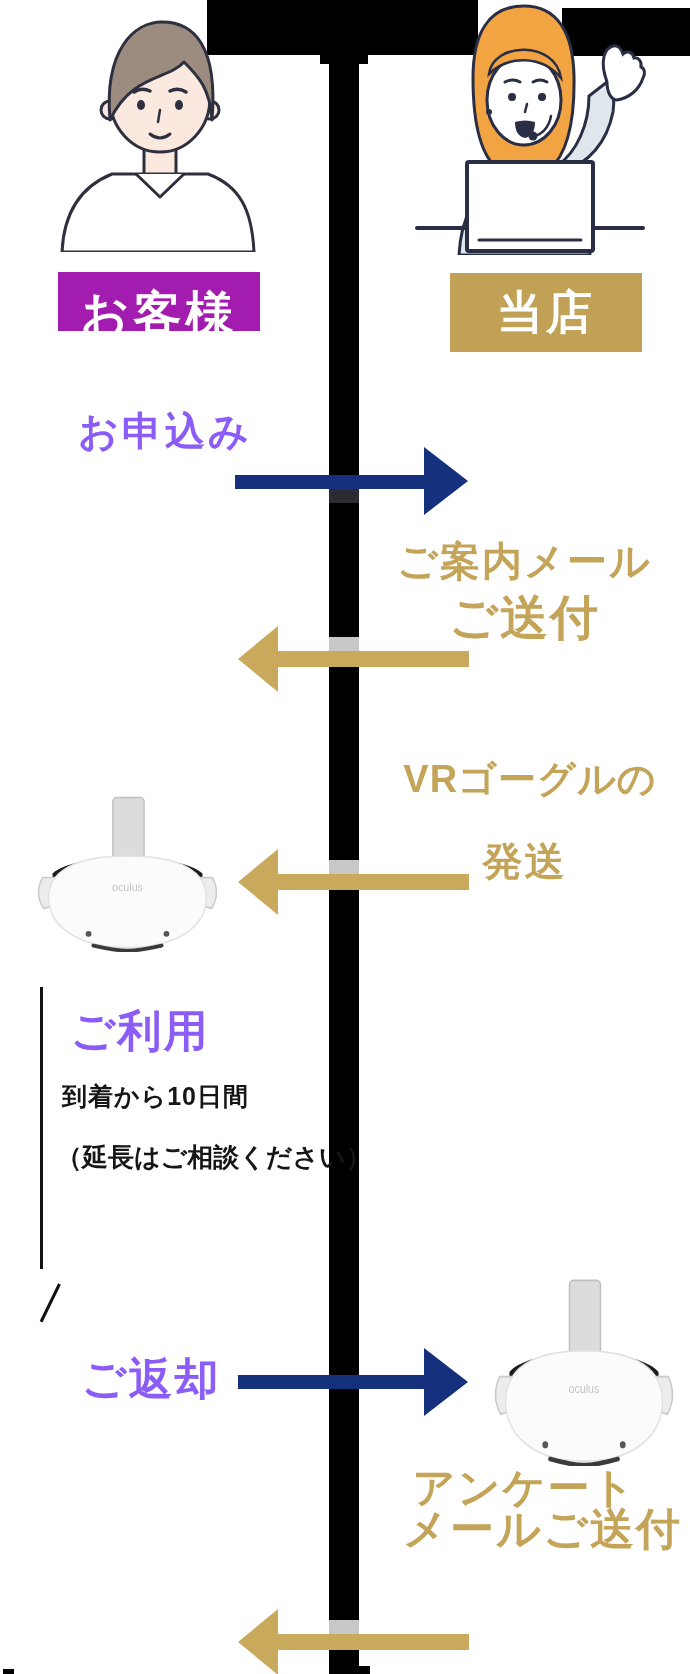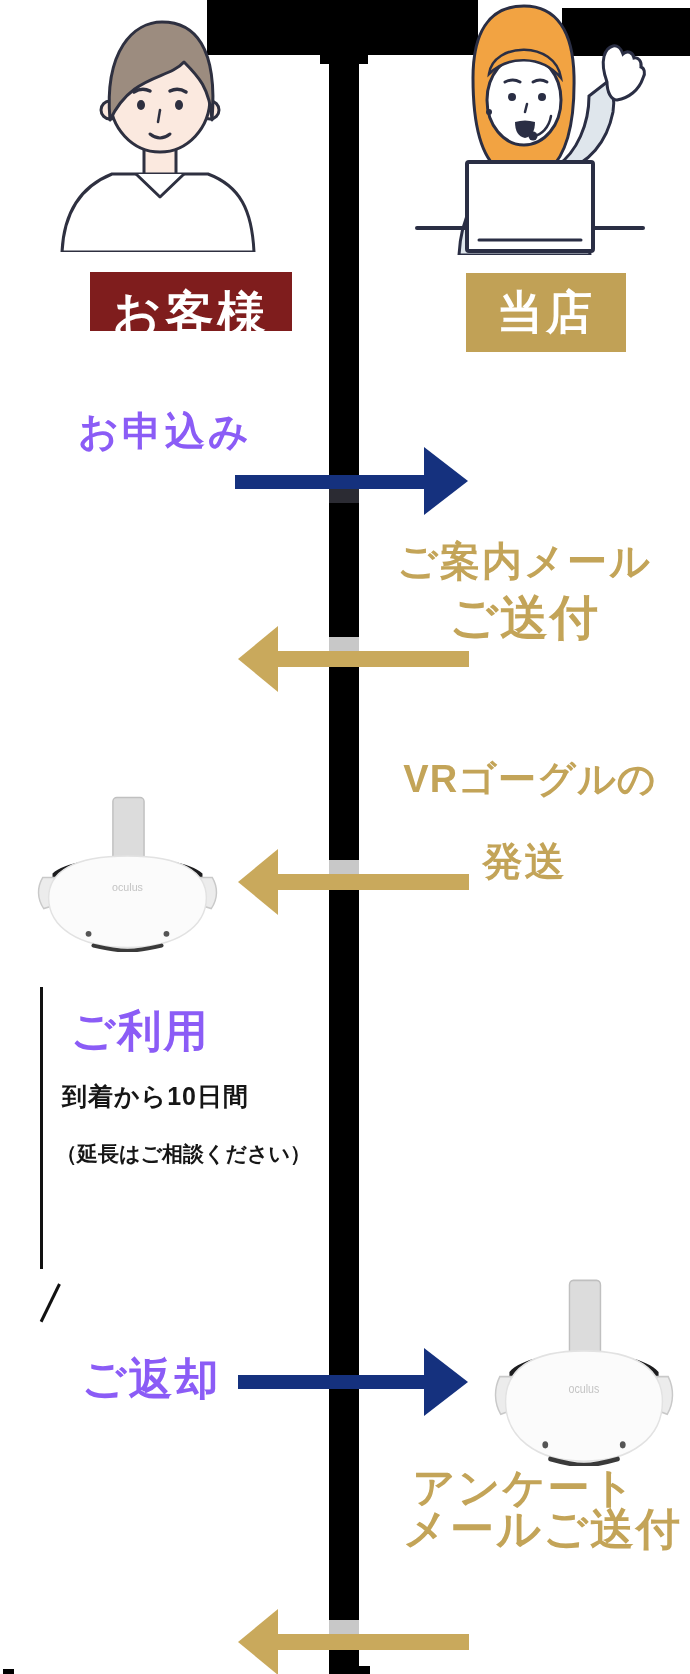--- a/index.html
+++ b/index.html
@@ -10,35 +10,35 @@
   
   .timeline{left:329px;top:55px;width:30px;height:1619px;z-index:1;}
   .bar-top-mid{left:207px;top:0;width:271px;height:55px;z-index:1;}
   .bar-top-right{left:562px;top:8px;width:128px;height:48px;z-index:1;}
   .bar-notch{left:320px;top:55px;width:48px;height:9px;z-index:1;}
   .bar-foot{left:329px;top:1666px;width:41px;height:8px;z-index:1;}
   .bar-dash-bl{left:3px;top:1669px;width:11px;height:5px;z-index:1;}
   
   .actor-box{z-index:4;color:#fff;font-weight:bold;text-align:center;}
   .customer-box{left:58px;top:272px;width:202px;height:59px;line-height:83px;
-                font-size:48px;letter-spacing:4px;background:#7f1d1d;margin-left:32px;}
-  .shop-box{left:466px;top:273px;width:160px;height:79px;line-height:79px;
+                font-size:48px;letter-spacing:4px;background:#a21caf;}
+  .shop-box{left:450px;top:273px;width:192px;height:79px;line-height:79px;
             font-size:46px;letter-spacing:3px;background:#c1a156;}
   
   .step-text{z-index:4;font-weight:bold;text-align:center;white-space:nowrap;}
   .navy-text{color:#8b5cf6;}
   .gold-text{color:#c3a458;}
   .t-apply{left:35px;top:404px;width:260px;font-size:40px;letter-spacing:3px;}
   .t-guide1{left:359px;top:534px;width:331px;font-size:40px;letter-spacing:2px;}
   .t-guide2{left:359px;top:586px;width:331px;font-size:48px;letter-spacing:2px;}
   .t-ship1{left:339px;top:754px;width:382px;font-size:38px;letter-spacing:1px;}
   .t-ship2{left:359px;top:810px;width:331px;font-size:40px;letter-spacing:2px;margin-top:24px;}
   .t-use{left:60px;top:1002px;width:160px;font-size:44px;letter-spacing:2px;}
   .t-note1{left:62px;top:1080px;font-size:25px;color:#161616;letter-spacing:1px;text-align:center;}
-  .t-note2{left:56px;top:1140px;font-size:21px;color:#161616;text-align:left;}
+  .t-note2{left:56px;top:1140px;font-size:26px;color:#161616;text-align:left;}
   .t-return{left:76px;top:1350px;width:150px;font-size:44px;letter-spacing:2px;}
   .t-survey1{left:359px;top:1460px;width:331px;font-size:42px;letter-spacing:2px;}
   .t-survey2{left:359px;top:1500px;width:367px;font-size:44px;letter-spacing:2px;}
   
   .shaft{z-index:3;}
   .shaft.navy{background:#15317e;}
   .shaft.gold{background:#c9a95c;}
   .head{width:0;height:0;z-index:3;}
   .head.right{border-top:34px solid transparent;border-bottom:34px solid transparent;
               border-left:44px solid #15317e;}

